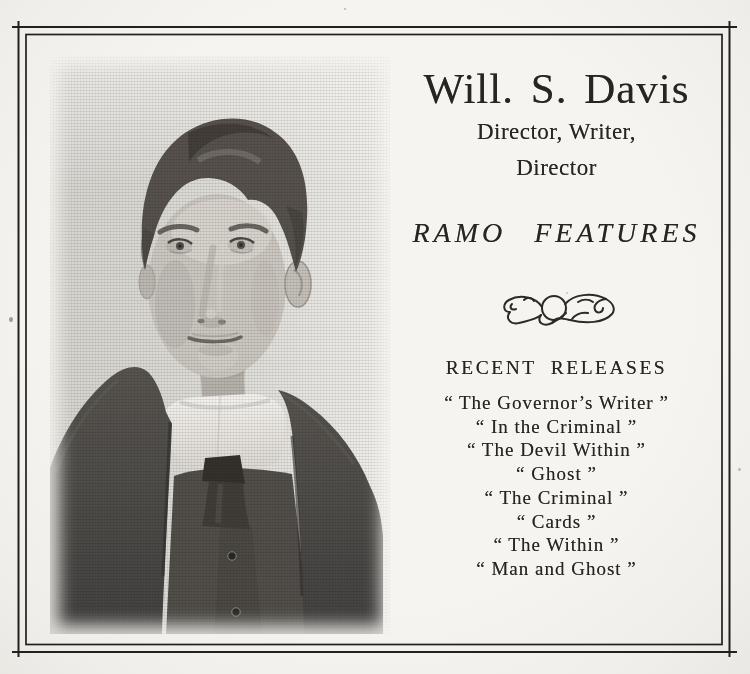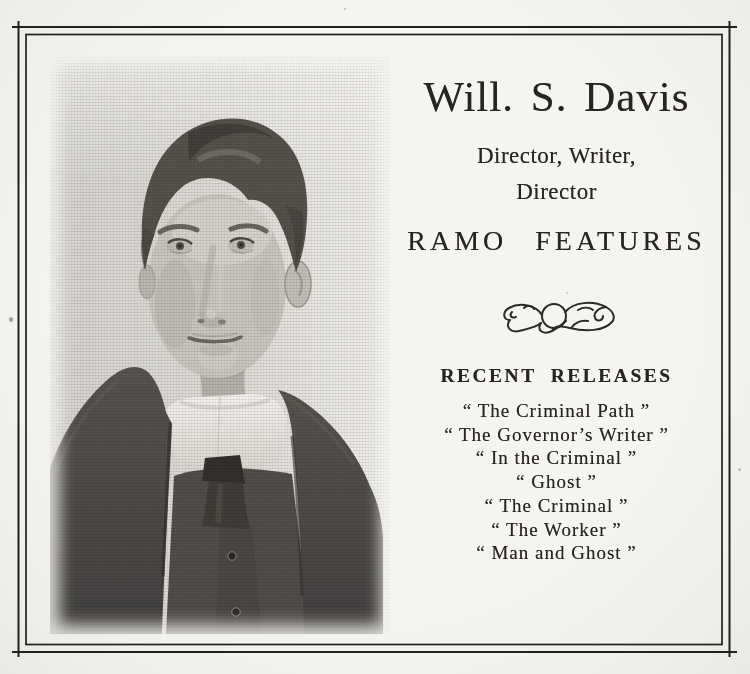--- a/index.html
+++ b/index.html
@@ -26,28 +26,28 @@
     background-image:
       repeating-linear-gradient(0deg, rgba(46,42,38,0.10) 0 1px, rgba(0,0,0,0) 1px 3px),
       repeating-linear-gradient(90deg, rgba(46,42,38,0.06) 0 1px, rgba(0,0,0,0) 1px 3px);
     mix-blend-mode:multiply;
   }
   .photo-fade{
     position:absolute;inset:0;pointer-events:none;
     box-shadow:inset 0 0 16px 9px rgba(244,243,239,0.85);
   }
   
-  .adcopy{position:absolute;left:390px;top:8px;width:333px;height:526px;}
+  .adcopy{position:absolute;left:390px;top:0;width:333px;height:526px;}
   .adcopy > *{position:absolute;width:100%;text-align:center;white-space:nowrap;}
   .t-title{top:64px;font-size:43px;letter-spacing:1px;word-spacing:5px;}
-  .t-sub{font-size:23px;letter-spacing:0.5px;margin-top:16px;}
+  .t-sub{font-size:23px;letter-spacing:0.5px;}
   .t-sub1{top:119px;}
   .t-sub2{top:155px;}
   .t-of{top:194px;font-size:14px;letter-spacing:2.5px;}
-  .t-brand{top:217px;font-size:28px;letter-spacing:4px;word-spacing:17px;}
+  .t-brand{top:217px;font-size:28px;letter-spacing:4px;word-spacing:17px;font-style:italic;}
   .ornament{top:292px;left:50%;width:126px;transform:translateX(-50%);text-align:center;}
   .t-heading{top:357px;font-size:19.5px;letter-spacing:2.5px;word-spacing:7px;}
   .releases{top:391px;margin:0;padding:0;list-style:none;font-size:19px;line-height:23.7px;letter-spacing:1px;}
   .ink{color:#27251f;text-shadow:0 0 0.5px rgba(39,37,31,0.55);}
   
   .speck{position:absolute;border-radius:50%;background:rgba(55,52,45,0.45);}
   .speck.s1{left:9px;top:317px;width:4px;height:5px;}
   .speck.s2{left:344px;top:8px;width:2px;height:2px;background:rgba(90,86,78,0.4);}
   .speck.s3{left:738px;top:468px;width:3px;height:3px;background:rgba(90,86,78,0.35);}
   .speck.s4{left:566px;top:292px;width:2px;height:2px;background:rgba(90,86,78,0.3);}
@@ -180,29 +180,30 @@
           <path d="M30,8 C33,5 38,5 40,9"></path>
 
           <path d="M71,12 C80,2 98,0 112,7 C119,11 122,17 118,22 C110,31 92,32 76,28 C68,26 62,24 58,31"></path>
           <path d="M112,7 C104,8 99,13 101,18 C103,22 109,21 109,16"></path>
           <path d="M78,27 C82,22 88,20 94,21"></path>
           <path d="M84,10 C89,7 95,7 99,10"></path>
         </g>
       </svg>
     </div>
 
-    <h2 class="t-heading ink" style="margin:0;font-weight:bold;">RECENT RELEASES</h2>
+    <h2 class="t-heading ink" style="margin:0;font-weight:normal;">RECENT RELEASES</h2>
 
     <ul class="releases ink">
-      <li>“ The Criminal Path ”</li>
       <li>“ The Governor’s Writer ”</li>
       <li>“ In the Criminal ”</li>
+      <li>“ The Devil Within ”</li>
       <li>“ Ghost ”</li>
       <li>“ The Criminal ”</li>
-      <li>“ The Worker ”</li>
+      <li>“ Cards ”</li>
+      <li>“ The Within ”</li>
       <li>“ Man and Ghost ”</li>
     </ul>
   </div>
 
   <div class="speck s1"></div>
   <div class="speck s2"></div>
   <div class="speck s3"></div>
   <div class="speck s4"></div>
 
 </div>

